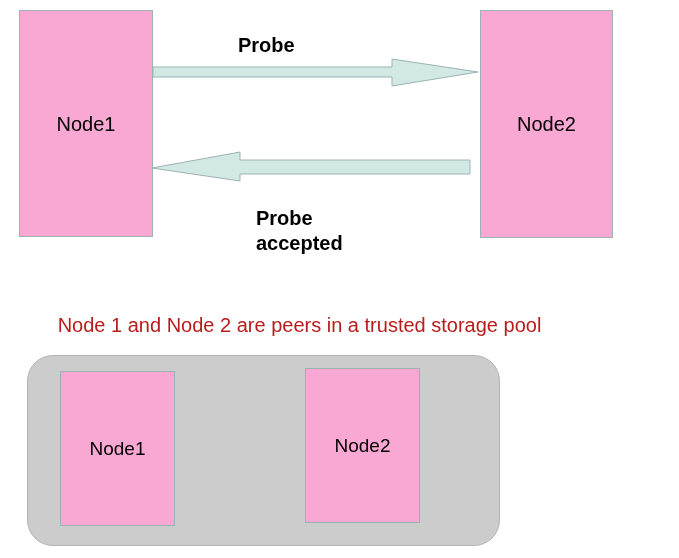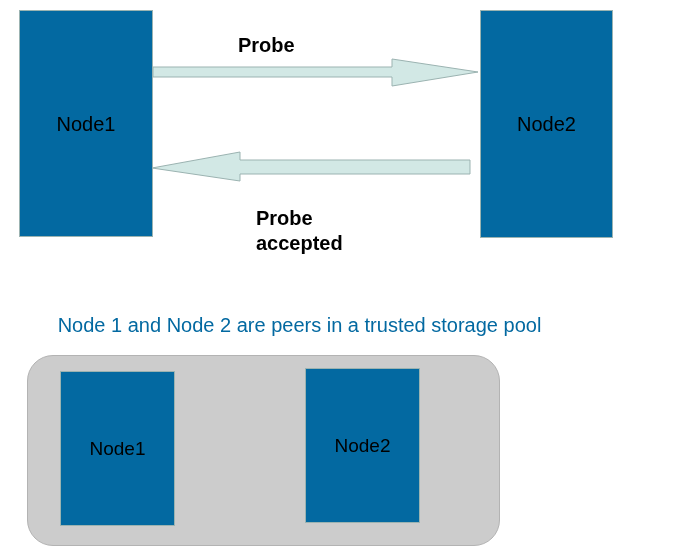--- a/index.html
+++ b/index.html
@@ -20,21 +20,21 @@
     position: absolute;
     left: 0;
     top: 0;
     width: 679px;
     height: 558px;
   }
 
   
   .node-box {
     position: absolute;
-    background: #0369a1;
+    background: #f9a8d4;
     border: 1px solid #9bb3b1;
     box-sizing: border-box;
     display: flex;
     align-items: center;
     justify-content: center;
   }
   .node-box .node-label {
     font-size: 20px;
     line-height: 1;
     color: #000;
@@ -85,21 +85,21 @@
 
   
   #pool-caption {
     position: absolute;
     left: 0;
     top: 313px;
     width: 599px;
     text-align: center;
     font-size: 20px;
     line-height: 24px;
-    color: #0369a1;
+    color: #b91c1c;
   }
 
   
   #storage-pool {
     position: absolute;
     left: 27px;
     top: 355px;
     width: 473px;
     height: 191px;
     background: #cccccc;

